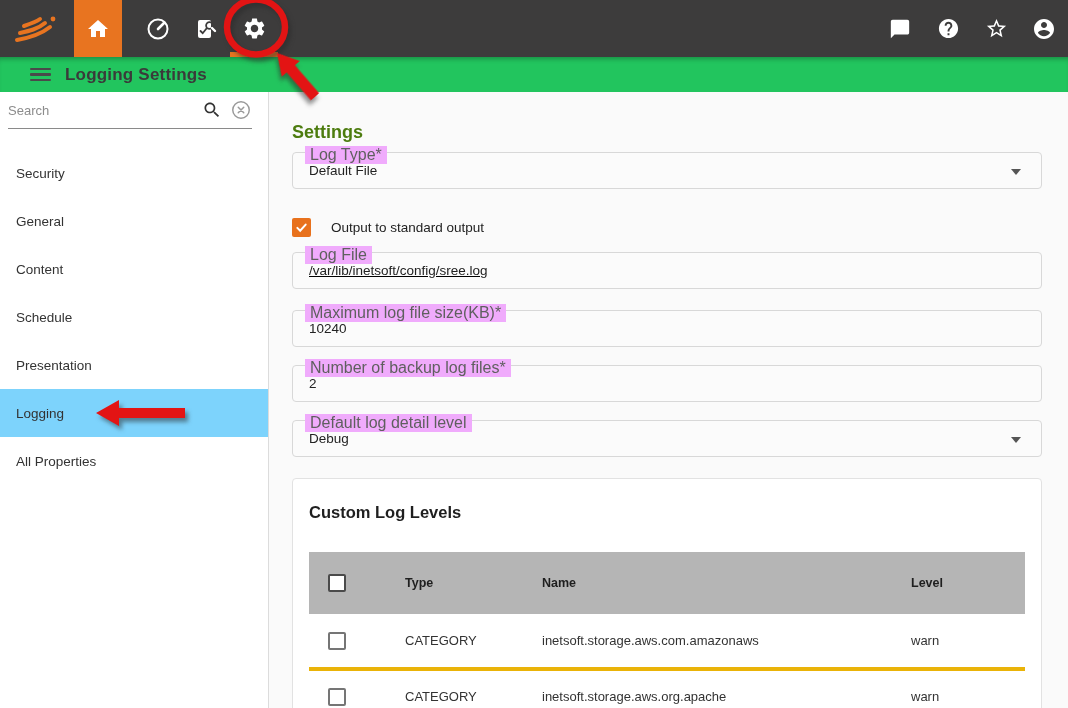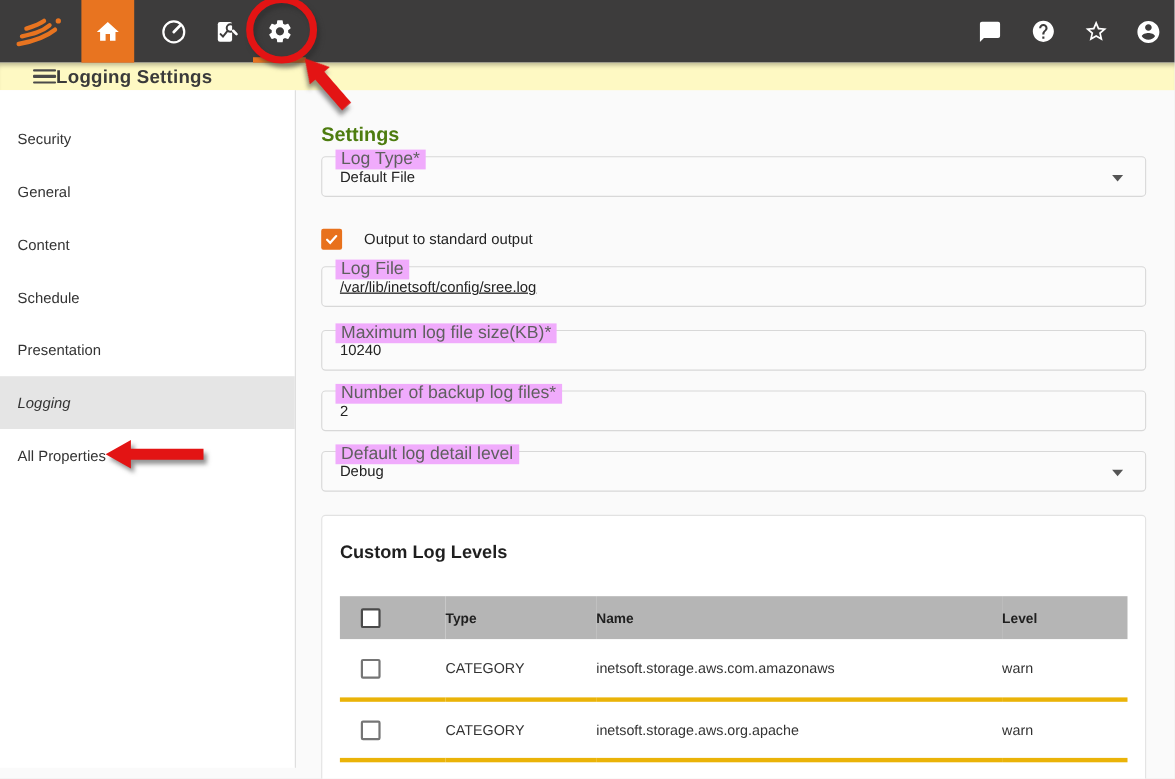--- a/index.html
+++ b/index.html
@@ -13,57 +13,57 @@
   .topbar { height:57px; background:#3d3c3c; display:flex; align-items:stretch; }
   .logo-cell { width:74px; display:flex; align-items:center; justify-content:center; }
   .tab { width:48px; display:flex; align-items:center; justify-content:center; cursor:pointer; position:relative; }
   .tab.active-home { background:#e87420; }
   .tab.selected::after { content:""; position:absolute; left:0; right:0; bottom:0; height:5px; background:#e87420; }
   .tab-spacer { width:12px; }
   .topbar-right { margin-left:auto; display:flex; }
   .icon-btn { width:48px; display:flex; align-items:center; justify-content:center; cursor:pointer; }
   
   .subheader {
-    height:25px; background:#fef9c3; display:flex; align-items:center;
-    padding-left:30px; 
+    height:35px; background:#22c55e; display:flex; align-items:center;
+    padding-left:30px; gap:14px;
     box-shadow: inset 0 5px 5px -3px rgba(0,0,0,.28);
   }
   .subheader h1 { font-size:17px; font-weight:bold; color:#3a3a3a; letter-spacing:.2px; }
   .burger { display:flex; flex-direction:column; gap:3px; cursor:pointer; }
   .burger span { width:21px; height:2.5px; background:#4a4a4a; border-radius:1px; }
   
   .body { display:flex; height:616px; }
   .sidebar { width:269px; background:#fff; border-right:1px solid #dcdcdc; flex-shrink:0; }
   .search-row { display:flex; align-items:center; height:37px; margin:0 16px 0 8px; border-bottom:1px solid #8a8a8a; }
   .search-row input { flex:1; border:none; outline:none; background:transparent; font-size:13px; color:#333; font-family:inherit; }
   .search-row input::placeholder { color:#8c8c8c; }
   .search-icons { display:flex; align-items:center; gap:8px; }
   .nav { margin-top:20px; list-style:none; }
   .nav li { height:48px; display:flex; align-items:center; padding-left:16px; font-size:13.5px; color:#333; cursor:pointer; }
-  .nav li.active { background:#e5e5e5;font-style:italic; }
+  .nav li.active { background:#7dd3fc; }
   
   .main { flex:1; padding:30px 0 0 23px; }
   .content { width:750px; }
   .content > h2 { font-size:18px; font-weight:bold; color:#4d7c0f; }
   .field { position:relative; height:37px; border:1px solid #d8d8d8; border-radius:4px; background:#fbfbfb; }
   .field .flabel { position:absolute; top:-7px; left:12px; background:#f0abfc; padding:0 5px; font-size:16px; color:#5f5f5f; white-space:nowrap; }
   .field .fvalue { line-height:35px; padding:0 16px; font-size:13.5px; color:#222; }
   .field.select { cursor:pointer; }
   .field.select .caret { position:absolute; right:20px; top:16px; width:0; height:0;
     border-left:5px solid transparent; border-right:5px solid transparent; border-top:6px solid #555; }
   .f1 { margin-top:9px; }
   .cbrow { margin-top:27px; display:flex; align-items:center; gap:20px; height:22px; }
   .cbrow .cblabel { font-size:13.5px; color:#222; }
   .checkbox-on { width:19px; height:19px; background:#e8711c; border-radius:2px; display:flex; align-items:center; justify-content:center; cursor:pointer; }
   .f2 { margin-top:14px;text-decoration:underline; } .f3 { margin-top:21px; } .f4 { margin-top:18px; } .f5 { margin-top:18px; }
   
   .card { margin-top:21px; background:#fff; border:1px solid #e2e2e2; border-radius:4px; padding:16px; height:420px; }
   .card h3 { font-size:16.5px; font-weight:bold; color:#1f1f1f; margin:8px 0 30px 0; }
   table.loglevels { width:100%; border-collapse:collapse; table-layout:fixed; }
-  table.loglevels thead th { background:#b5b5b5; height:39px; text-align:left; font-size:12.5px; color:#1f1f1f; font-weight:bold; }
+  table.loglevels thead th { background:#b5b5b5; height:62px; text-align:left; font-size:12.5px; color:#1f1f1f; font-weight:bold; }
   table.loglevels td { height:55px; border-bottom:4px solid #eab308; font-size:13px; color:#333; }
   .col-sel { width:96px; } .col-type { width:137px; } .col-name { width:369px; } .col-level { width:114px; }
   .cell-check { padding-left:19px; }
   .checkbox-off { width:18px; height:18px; border:2px solid #757575; border-radius:2px; background:#fff; cursor:pointer; }
   .checkbox-off.dark { border-color:#4a4a4a; }
   
   .annot { position:absolute; inset:0; width:1068px; height:708px; pointer-events:none; }
   .annot .shape { filter: drop-shadow(3px 4px 2px rgba(40,40,40,.5)); }
 </style>
 </head>
@@ -138,20 +138,32 @@
       <span></span>
         <span></span>
         <span></span>
     </div>
     <h1>Logging Settings</h1>
   </div>
 
   <div class="body">
 
     <div class="sidebar">
+      <div class="search-row">
+        <input type="text" placeholder="Search" style="">
+        <div class="search-icons">
+          <svg width="20" height="20" viewBox="0 0 24 24">
+            <path fill="#333" d="M15.5 14h-.79l-.28-.27C15.41 12.59 16 11.11 16 9.5 16 5.91 13.09 3 9.5 3S3 5.91 3 9.5 5.91 16 9.5 16c1.61 0 3.09-.59 4.23-1.57l.27.28v.79l5 4.99L20.49 19l-4.99-5zm-6 0C7.01 14 5 11.99 5 9.5S7.01 5 9.5 5 14 7.01 14 9.5 11.99 14 9.5 14z"></path>
+          </svg>
+          <svg width="22" height="22" viewBox="0 0 24 24">
+            <circle cx="12" cy="12" r="9" fill="none" stroke="#9a9a9a" stroke-width="1.6"></circle>
+            <path d="M9 9 l6 6 M15 9 l-6 6" stroke="#9a9a9a" stroke-width="1.6" stroke-linecap="round"></path>
+          </svg>
+        </div>
+      </div>
       <ul class="nav">
         <li>
             <span>Security</span>
           </li>
         <li>
             <span>General</span>
           </li>
         <li>
             <span>Content</span>
           </li>

